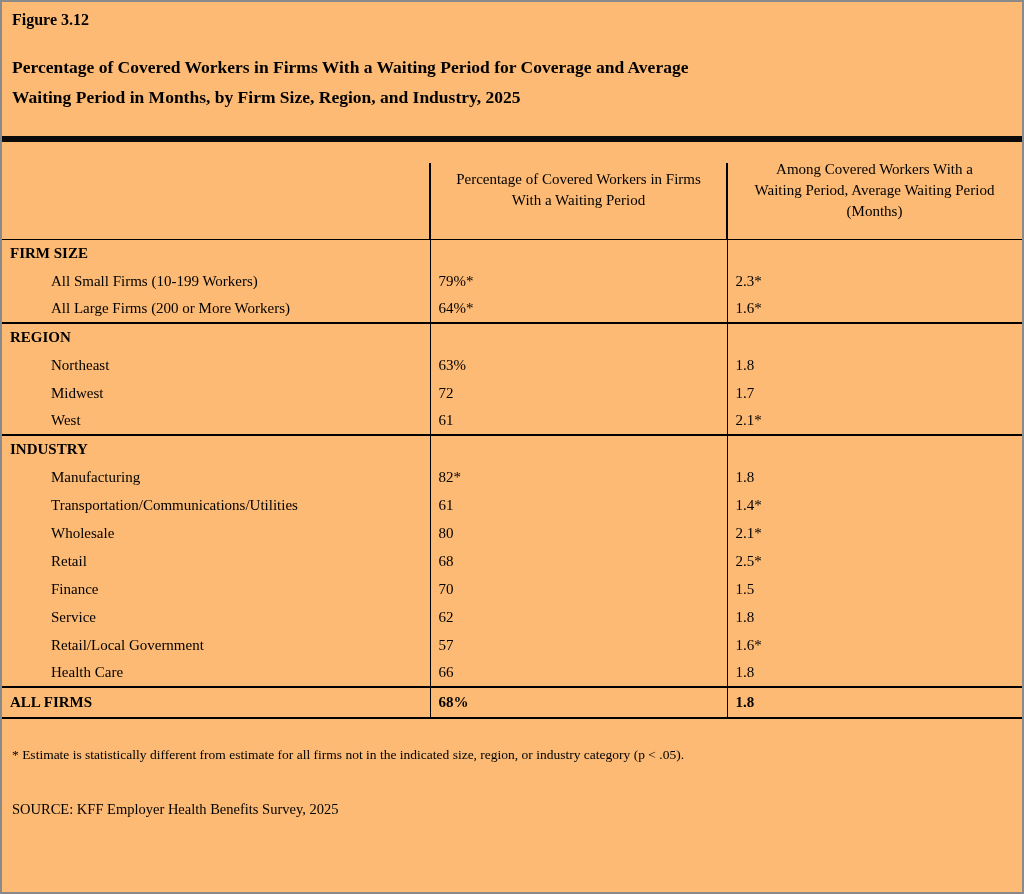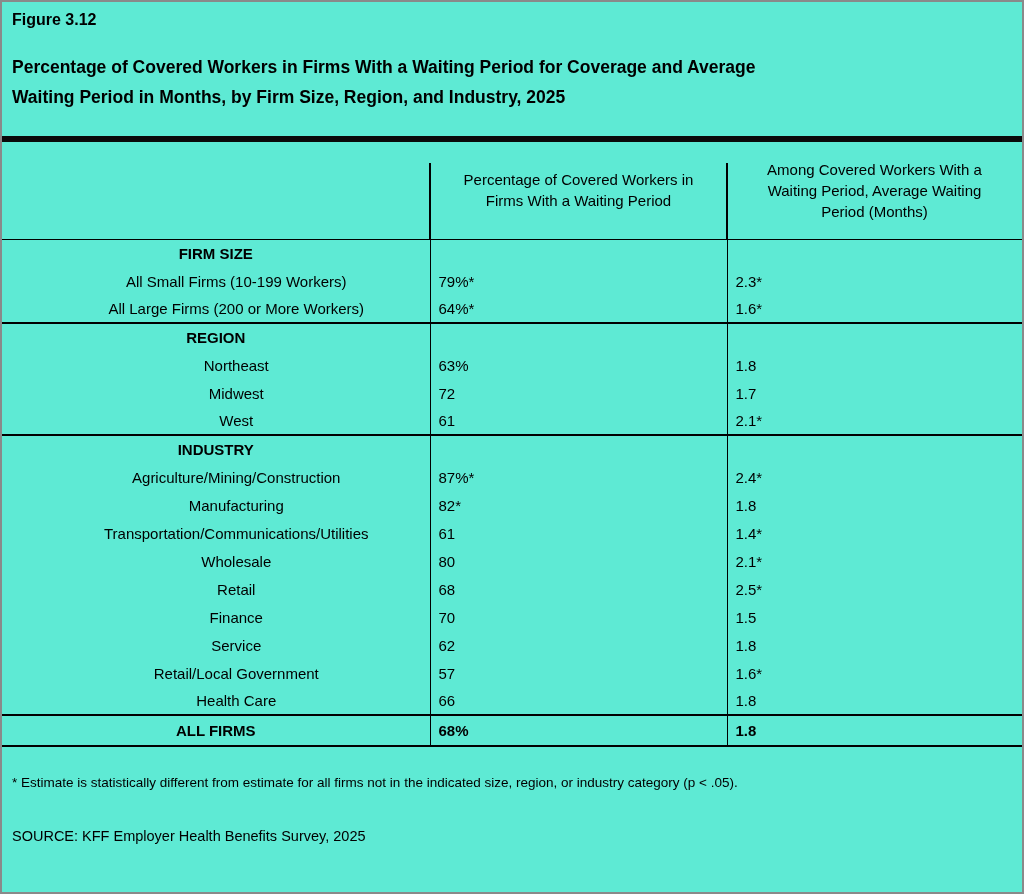--- a/index.html
+++ b/index.html
@@ -5,22 +5,23 @@
   * { margin: 0; padding: 0; box-sizing: border-box; }
   html, body { background: #fff; }
   body {
     width: 1024px; height: 894px;
     font-family: "Liberation Sans", sans-serif;
     color: #000;
   }
   .page {
     width: 1024px; height: 894px;
     border: 2px solid #8a8a8a;
-    background: #5eead4;
+    background: #fdba74;
     overflow: hidden;
+    font-family: Liberation Serif, serif;
   }
   .titleblock {
     height: 140px;
     border-bottom: 6px solid #0a0a0a;
     padding: 9px 10px 0 10px;
   }
   .figure-label {
     font-size: 16px;
     font-weight: bold;
   }
@@ -54,21 +55,20 @@
     position: absolute;
     left: -1px; top: 21px; bottom: 0;
     width: 1.5px;
     background: #000;
   }
   tbody td {
     height: 28px;
     font-size: 15px;
     vertical-align: middle;
     padding: 0 8px;
-    text-align: center;
   }
   td.lbl { padding-left: 49px; }
   td.sec { padding-left: 8px; font-weight: bold; }
   td.val {
     text-align: left;
     border-left: 1.5px solid #000;
   }
   tr.section-break td { border-top: 2px solid #000; }
   tr.total-row td {
     height: 31px;
@@ -148,25 +148,20 @@
         <td class="val">61</td>
         <td class="val">2.1*</td>
       </tr>
 
       <tr class="section-break">
         <td class="sec">INDUSTRY</td>
         <td class="val"></td>
         <td class="val"></td>
       </tr>
       <tr>
-        <td class="lbl">Agriculture/Mining/Construction</td>
-        <td class="val">87%*</td>
-        <td class="val">2.4*</td>
-      </tr>
-      <tr>
         <td class="lbl">Manufacturing</td>
         <td class="val">82*</td>
         <td class="val">1.8</td>
       </tr>
       <tr>
         <td class="lbl">Transportation/Communications/Utilities</td>
         <td class="val">61</td>
         <td class="val">1.4*</td>
       </tr>
       <tr>

